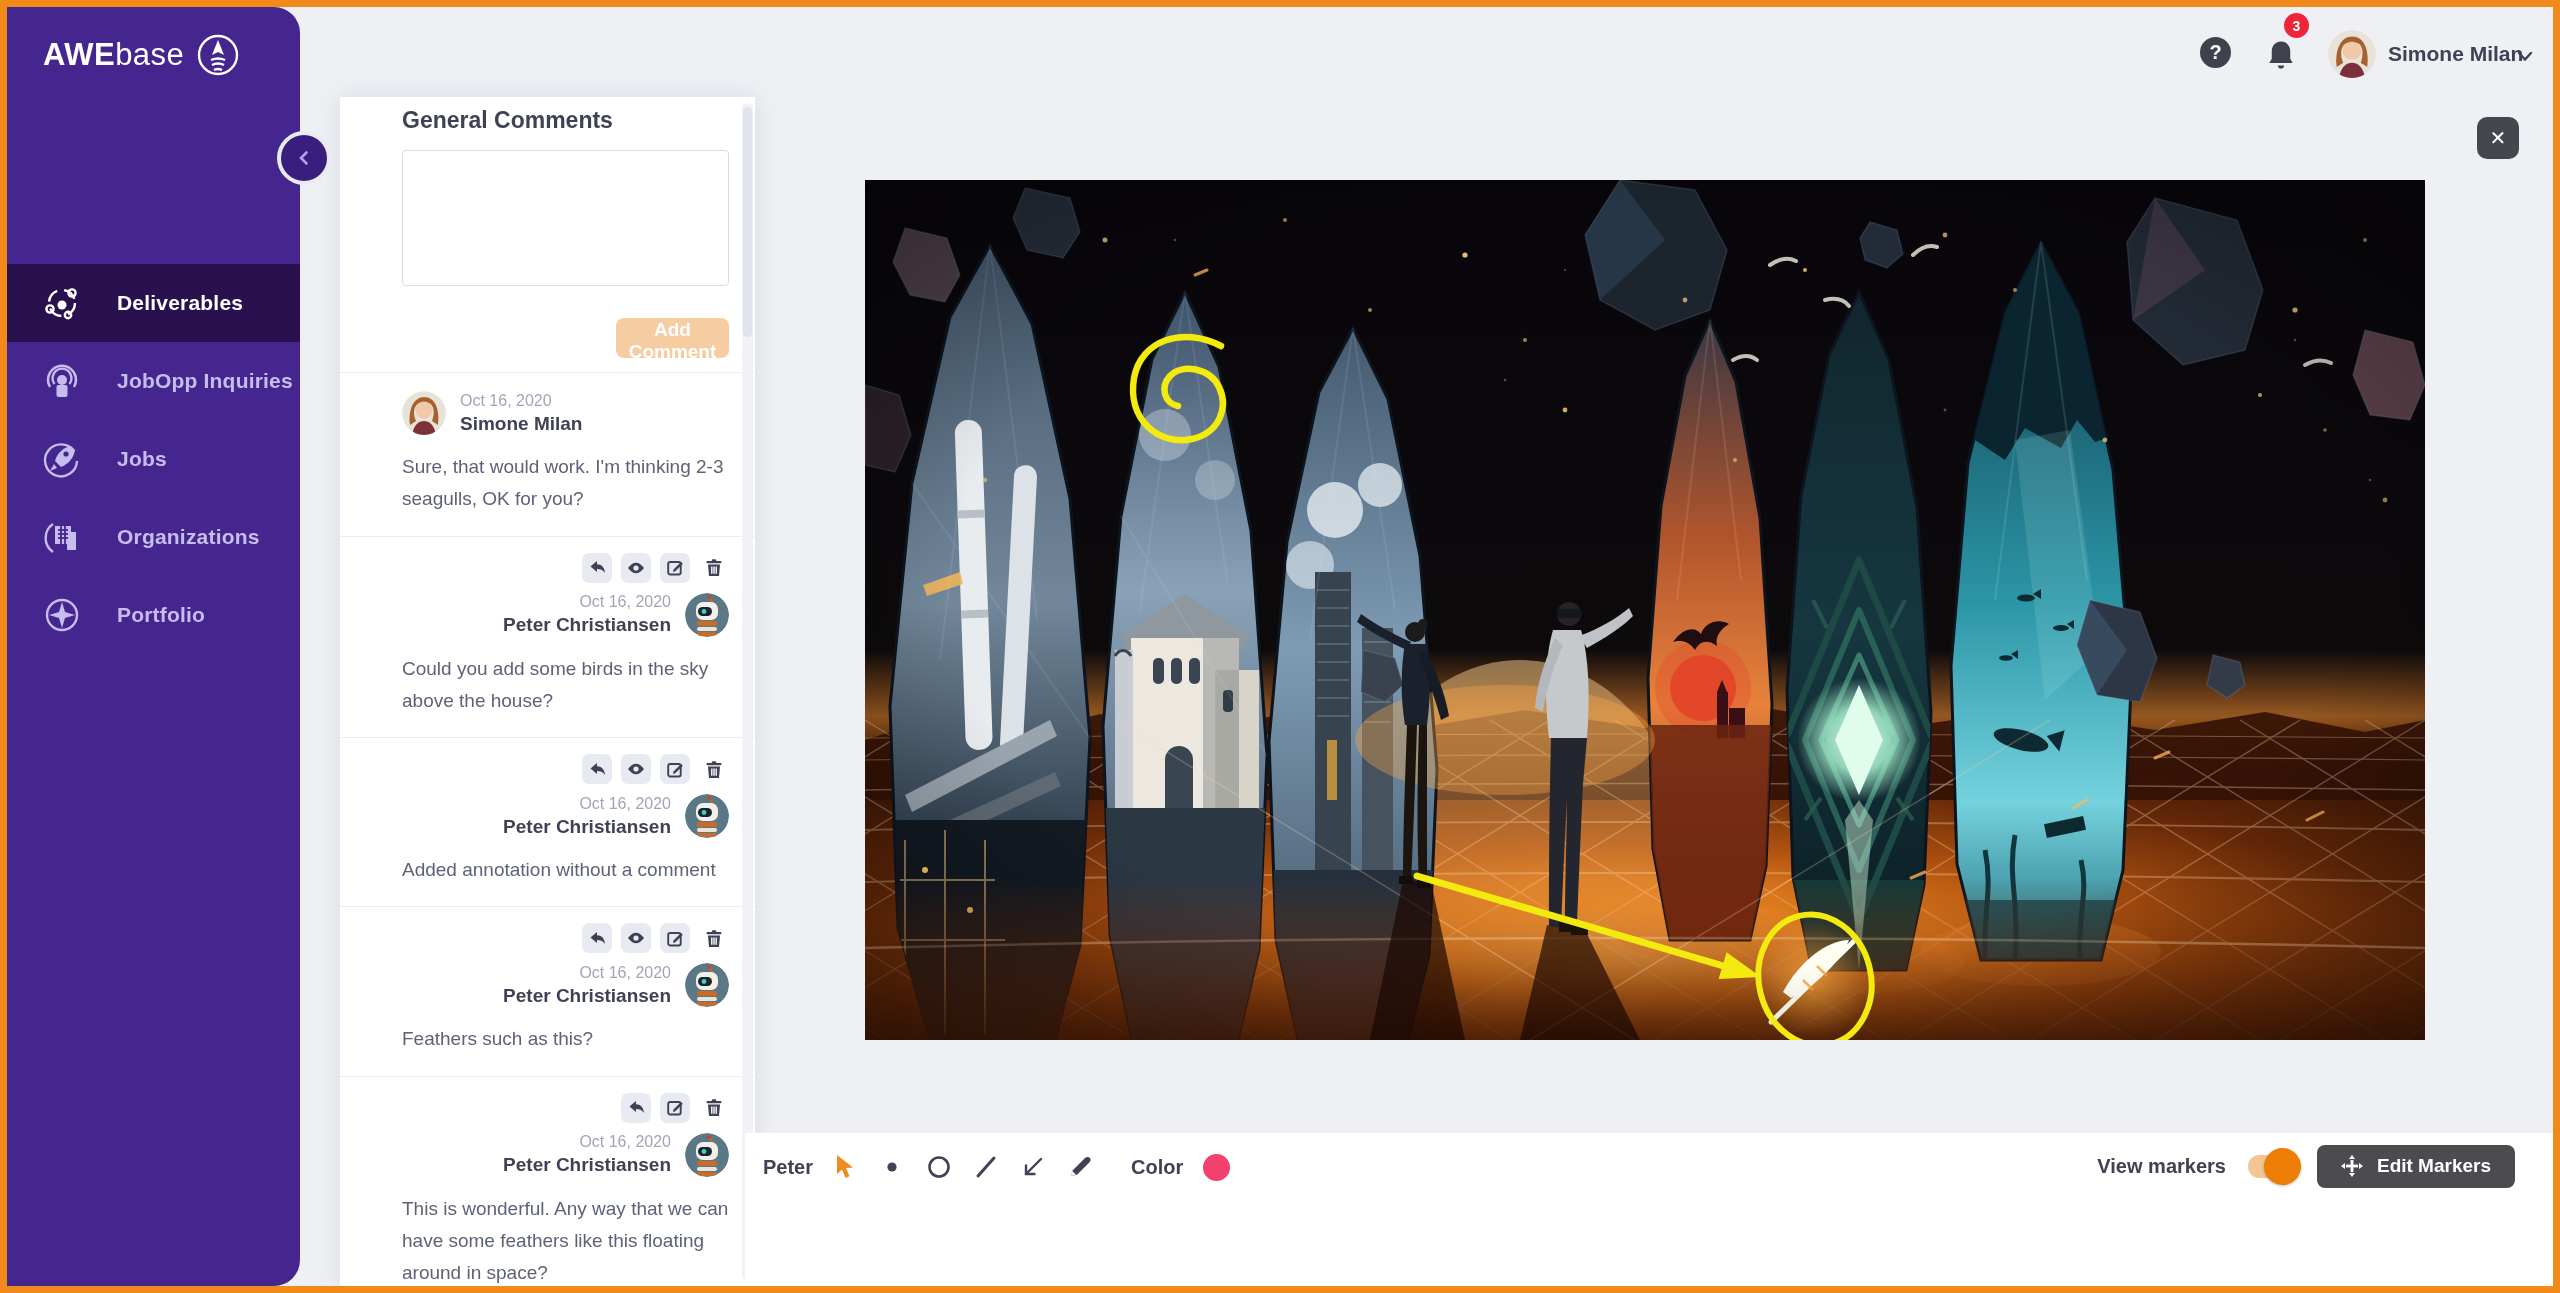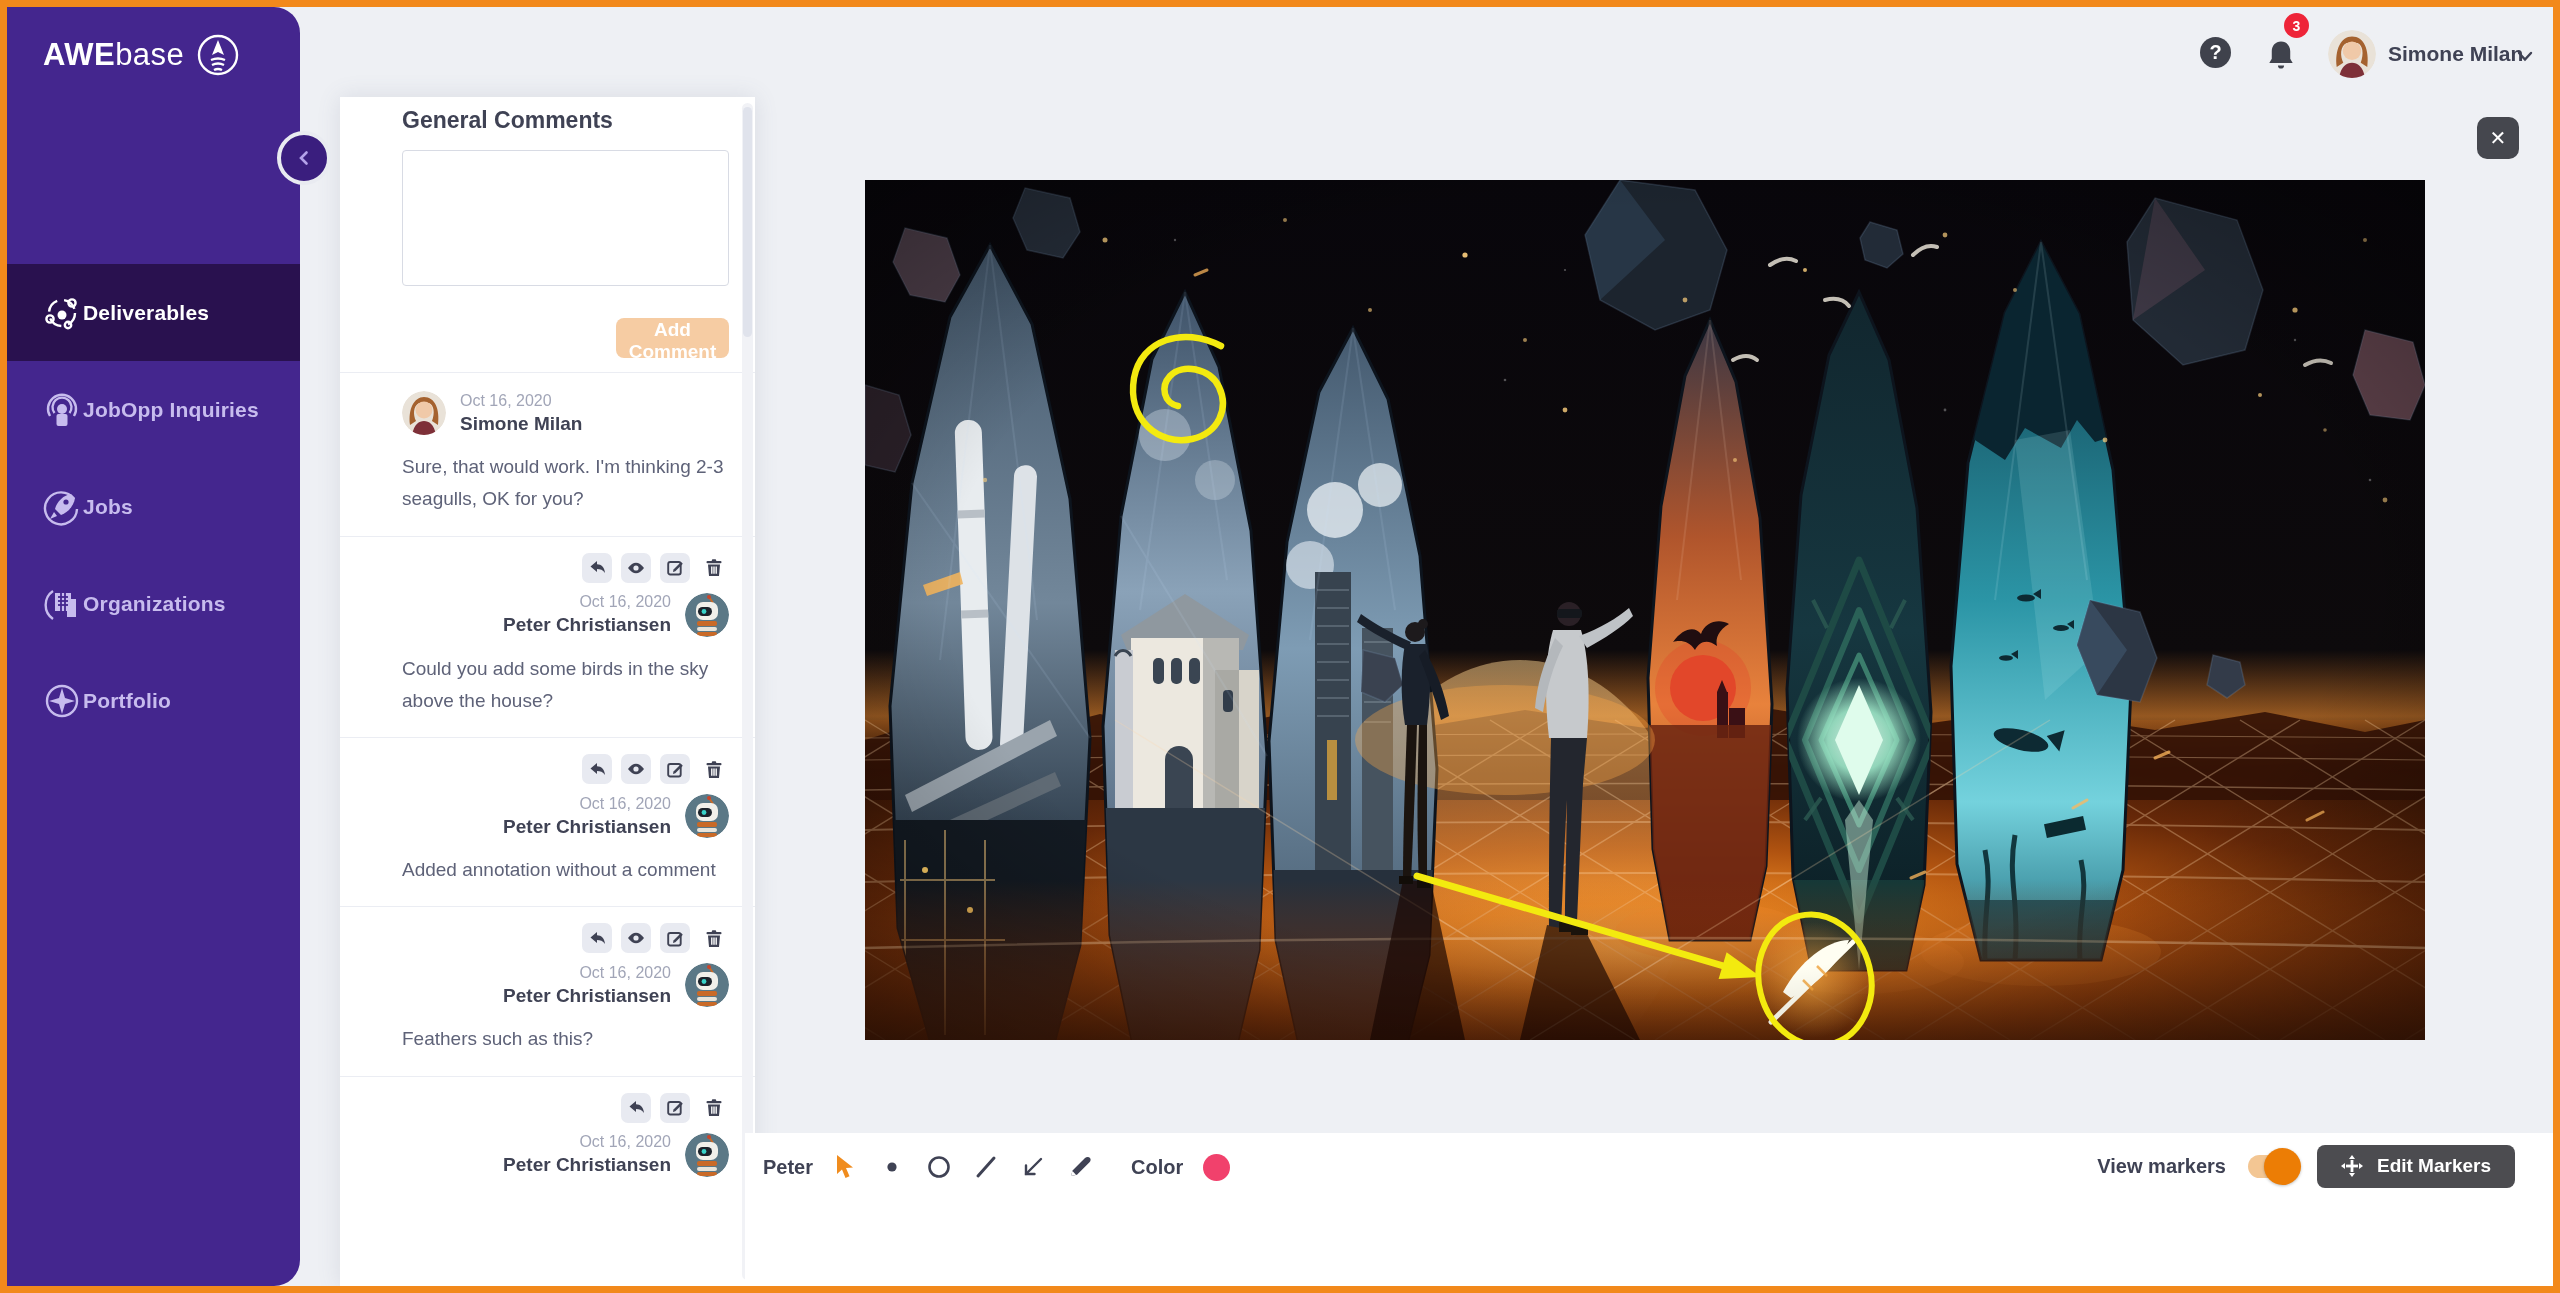--- a/index.html
+++ b/index.html
@@ -11,21 +11,21 @@
   .sidebar{position:absolute;left:7px;top:7px;bottom:7px;width:293px;background:#44268e;
            border-top-right-radius:26px;border-bottom-right-radius:26px;z-index:5;}
   .logo{position:absolute;left:36px;top:26px;display:flex;align-items:center;gap:12px;color:#fff;}
   .logo-text{font-size:31px;letter-spacing:.5px;color:#fff;}
   .logo-text b{font-weight:800;}
   .logo-badge{width:44px;height:44px;}
   .collapse-btn{position:absolute;left:270px;top:124px;width:54px;height:54px;border-radius:50%;
     background:#3a1e7e;border:4px solid #e9ebf1;color:#b4a2ea;display:flex;align-items:center;
     justify-content:center;font-size:24px;font-weight:700;z-index:6;cursor:pointer;}
   .nav{position:absolute;left:0;right:0;top:257px;}
-  .nav-item{height:97px;display:flex;align-items:center;padding-left:34px;color:#c7bcee;cursor:pointer;}
+  .nav-item{height:78px;display:flex;align-items:center;gap:34px;padding-left:34px;color:#c7bcee;cursor:pointer;}
   .nav-item .nav-ic{width:42px;height:42px;flex:none;color:#c7bcee;}
   .nav-item span{font-size:21px;font-weight:600;letter-spacing:.2px;}
   .nav-item.active{background:#29114f;color:#fff;}
   .nav-item.active .nav-ic{color:#fff;}
 
   
   .card{position:absolute;left:340px;top:97px;bottom:7px;width:415px;background:#fff;z-index:4;
         box-shadow:0 0 22px rgba(90,100,130,.14);overflow:hidden;}
   .composer{padding:10px 26px 14px 62px;}
   .composer h2{font-size:23px;color:#3f4254;margin:0 0 16px;font-weight:700;}
@@ -381,20 +381,21 @@
       </div>
       <div class="c-meta right">
         <div>
           <div class="c-date">Oct 16, 2020</div>
           <div class="c-name">Peter Christiansen</div>
         </div>
         <div class="avatar"><svg width="44" height="44">
               <use href="#av-peter"></use>
             </svg></div>
       </div>
+      <div class="c-text">This is wonderful. Any way that we can have some feathers like this floating around in space?</div>
     </div>
 
     <div class="scroll-track">
         <div class="scroll-thumb"></div>
       </div>
   </section>
 
   <div class="artwork">
   <svg width="1560" height="860" viewBox="0 0 1560 860">
     <defs>

